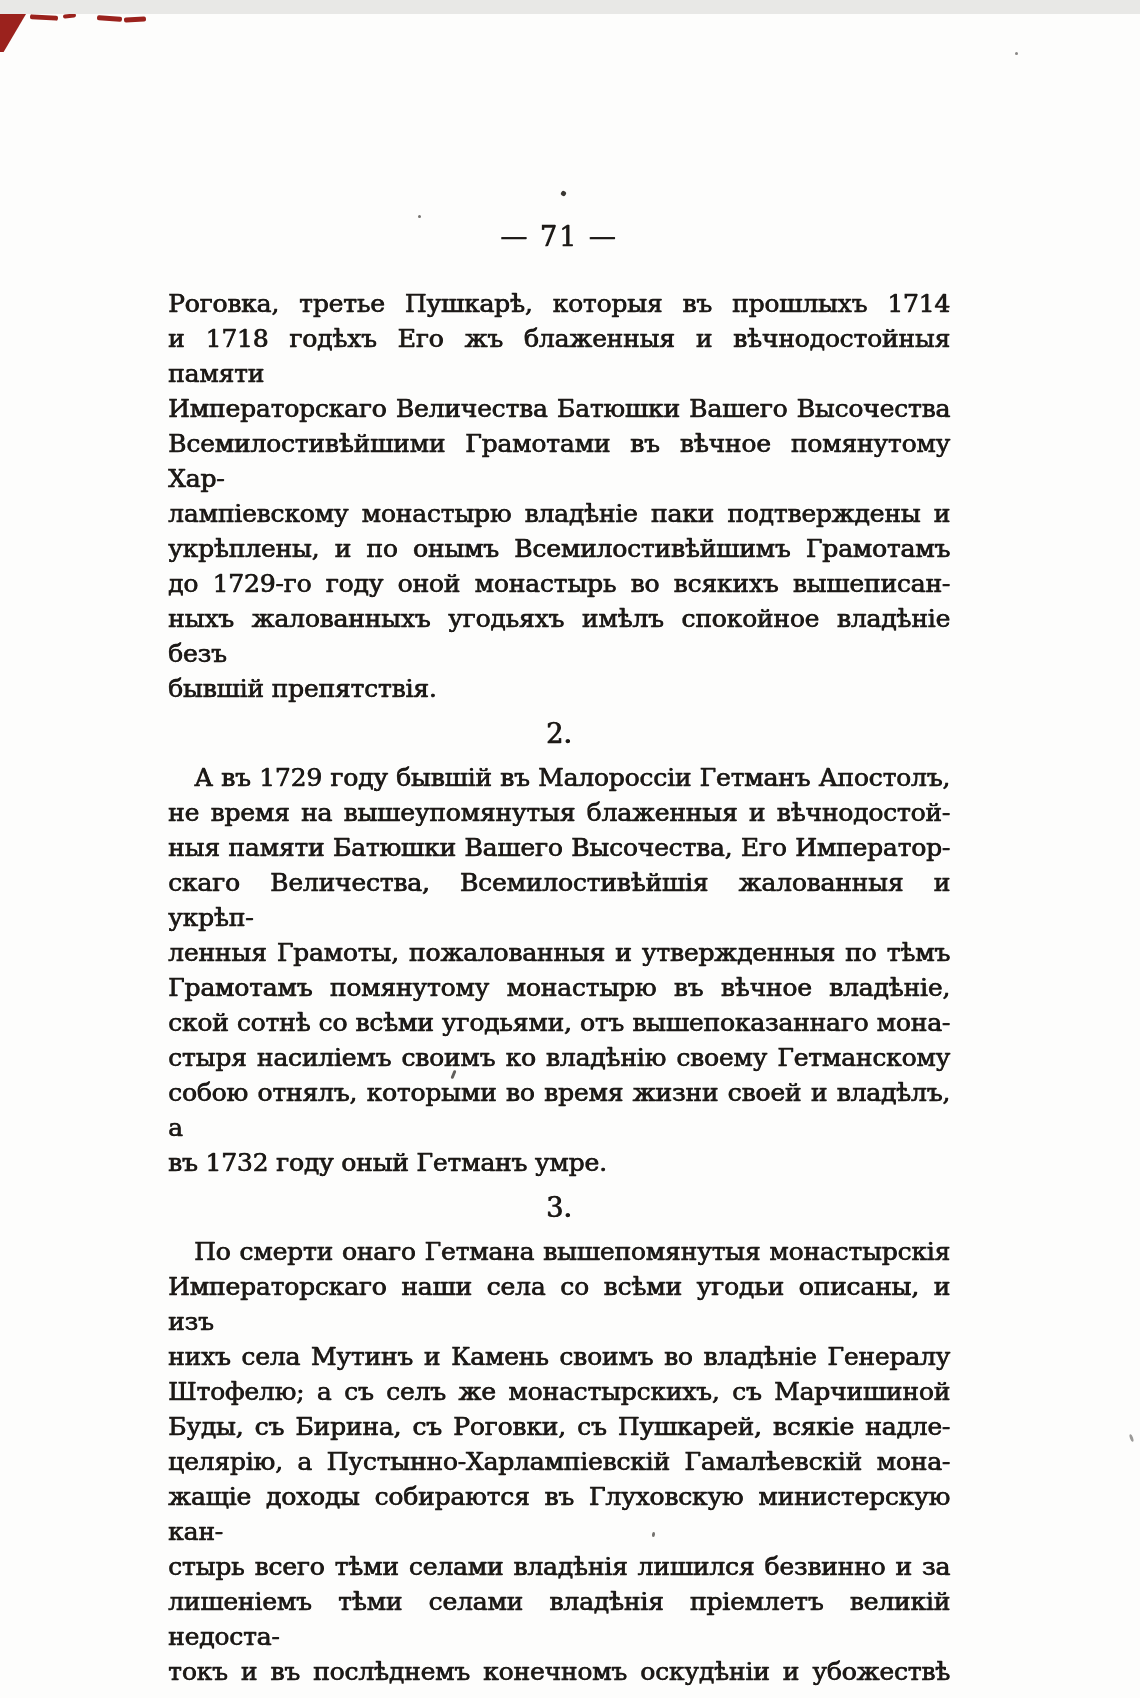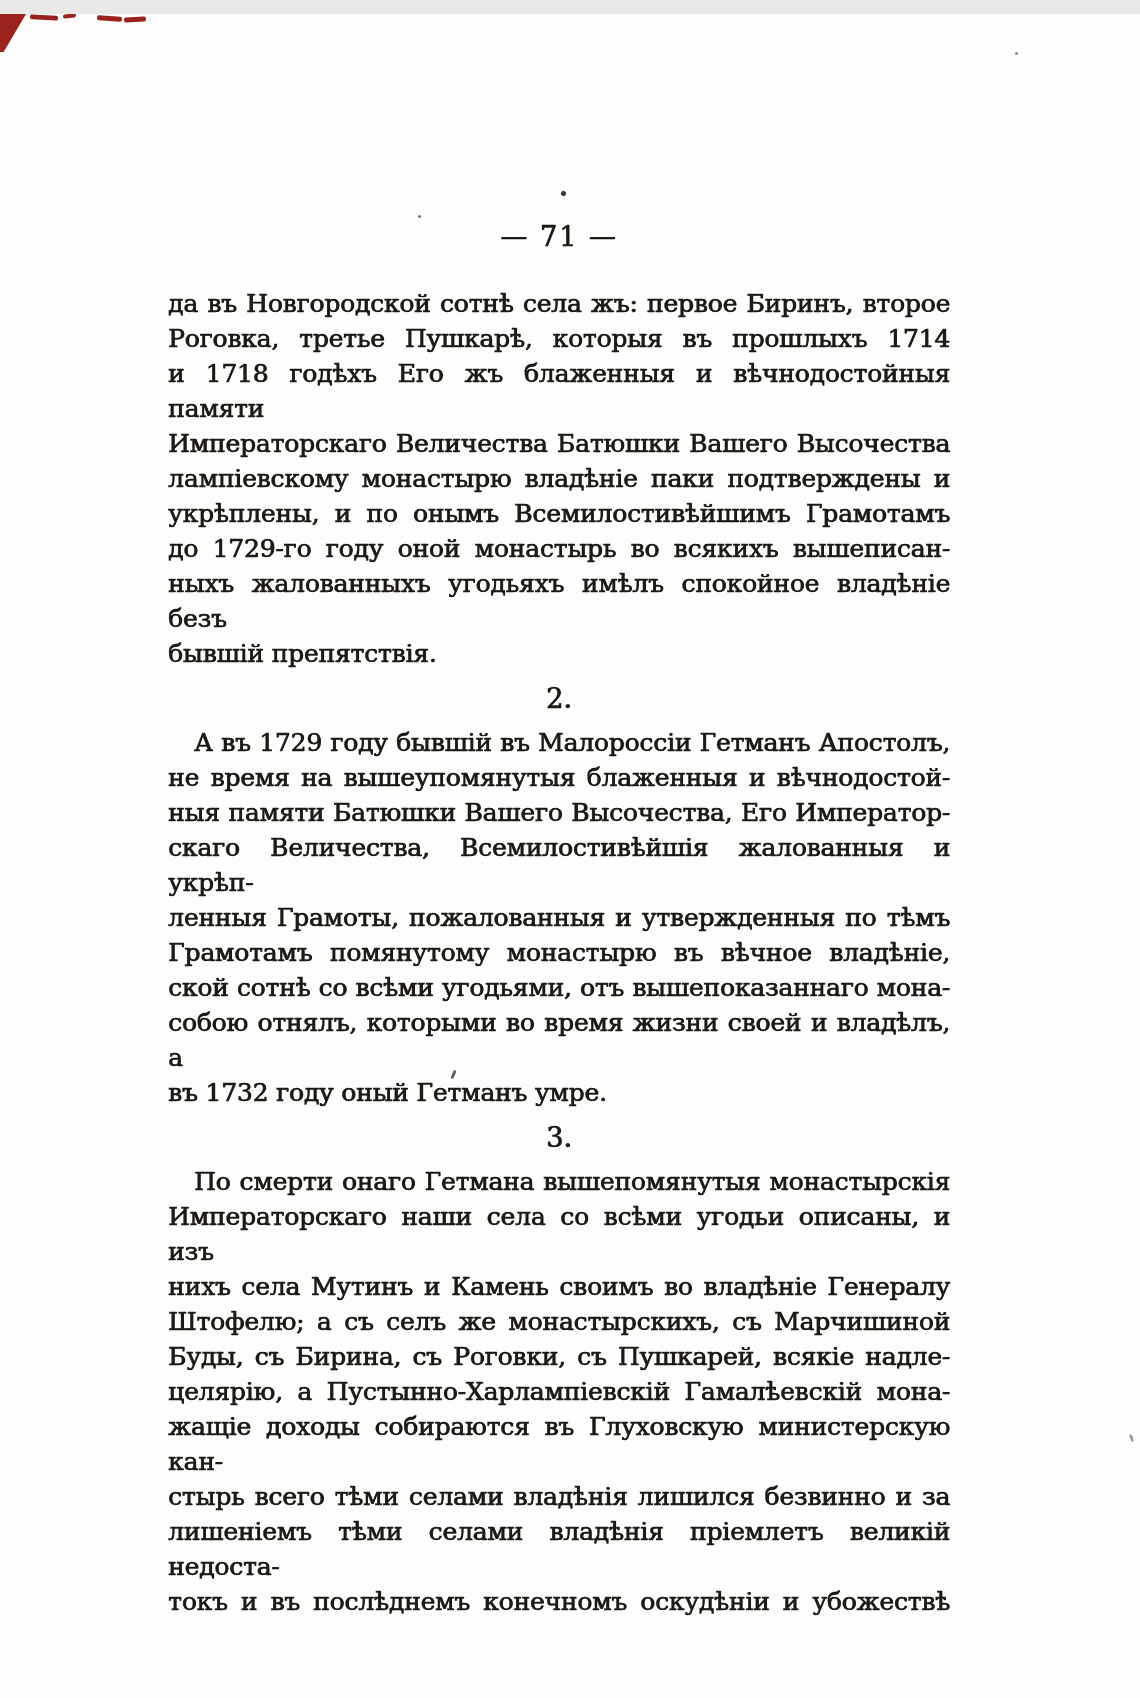--- a/index.html
+++ b/index.html
@@ -90,39 +90,40 @@
   <div class="speck s2"></div>
   <div class="speck s3"></div>
   <div class="speck s4"></div>
   <div class="speck s5"></div>
   <div class="speck s6"></div>
 
   <main class="content">
     <div class="page-number">— 71 —</div>
     <div class="sections" id="sections">
         <div class="para first">
-          <div class="line">да въ Новгородской сотнѣ села жъ: первое Биринъ, второе</div>
           <div class="line">Роговка, третье Пушкарѣ, которыя въ прошлыхъ 1714</div>
           <div class="line">и 1718 годѣхъ Его жъ блаженныя и вѣчнодостойныя памяти</div>
           <div class="line">Императорскаго Величества Батюшки Вашего Высочества</div>
+          <div class="line">Всемилостивѣйшими Грамотами въ вѣчное помянутому Хар-</div>
           <div class="line">лампіевскому монастырю владѣніе паки подтверждены и</div>
           <div class="line">укрѣплены, и по онымъ Всемилостивѣйшимъ Грамотамъ</div>
           <div class="line">до 1729-го году оной монастырь во всякихъ вышеписан-</div>
           <div class="line">ныхъ жалованныхъ угодьяхъ имѣлъ спокойное владѣніе безъ</div>
           <div class="line short">бывшій препятствія.</div>
         </div>
         <div class="sec-heading">2.</div>
         <div class="para">
           <div class="line indent">А въ 1729 году бывшій въ Малороссіи Гетманъ Апостолъ,</div>
           <div class="line">не время на вышеупомянутыя блаженныя и вѣчнодостой-</div>
           <div class="line">ныя памяти Батюшки Вашего Высочества, Его Император-</div>
           <div class="line">скаго Величества, Всемилостивѣйшія жалованныя и укрѣп-</div>
           <div class="line">ленныя Грамоты, пожалованныя и утвержденныя по тѣмъ</div>
           <div class="line">Грамотамъ помянутому монастырю въ вѣчное владѣніе,</div>
           <div class="line">ской сотнѣ со всѣми угодьями, отъ вышепоказаннаго мона-</div>
+          <div class="line">стыря насиліемъ своимъ ко владѣнію своему Гетманскому</div>
           <div class="line">собою отнялъ, которыми во время жизни своей и владѣлъ, а</div>
           <div class="line short">въ 1732 году оный Гетманъ умре.</div>
         </div>
         <div class="sec-heading">3.</div>
         <div class="para">
           <div class="line indent">По смерти онаго Гетмана вышепомянутыя монастырскія</div>
           <div class="line">Императорскаго наши села со всѣми угодьи описаны, и изъ</div>
           <div class="line">нихъ села Мутинъ и Камень своимъ во владѣніе Генералу</div>
           <div class="line">Штофелю; а съ селъ же монастырскихъ, съ Марчишиной</div>
           <div class="line">Буды, съ Бирина, съ Роговки, съ Пушкарей, всякіе надле-</div>

